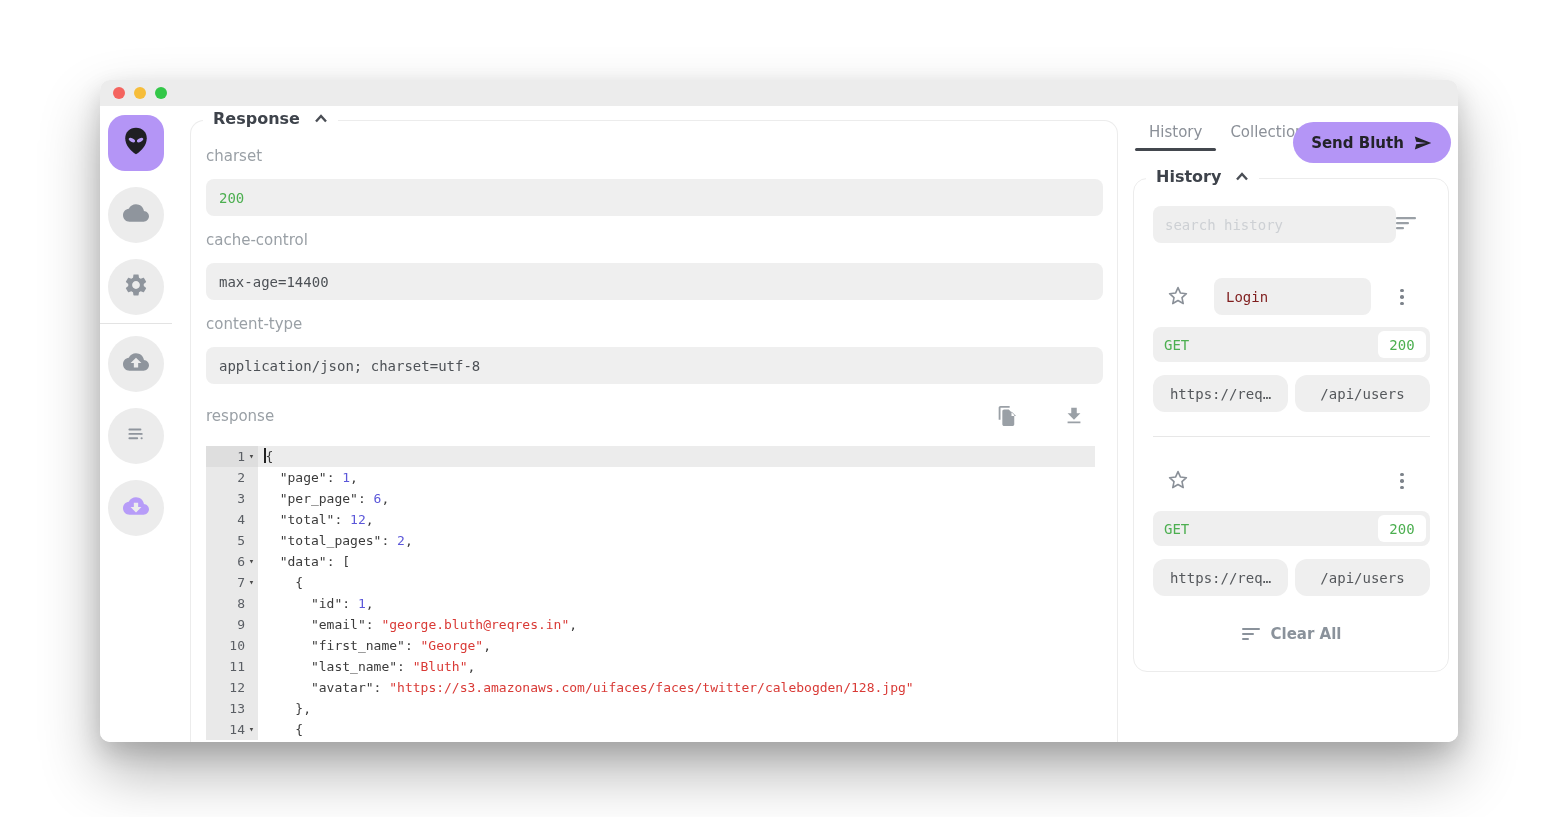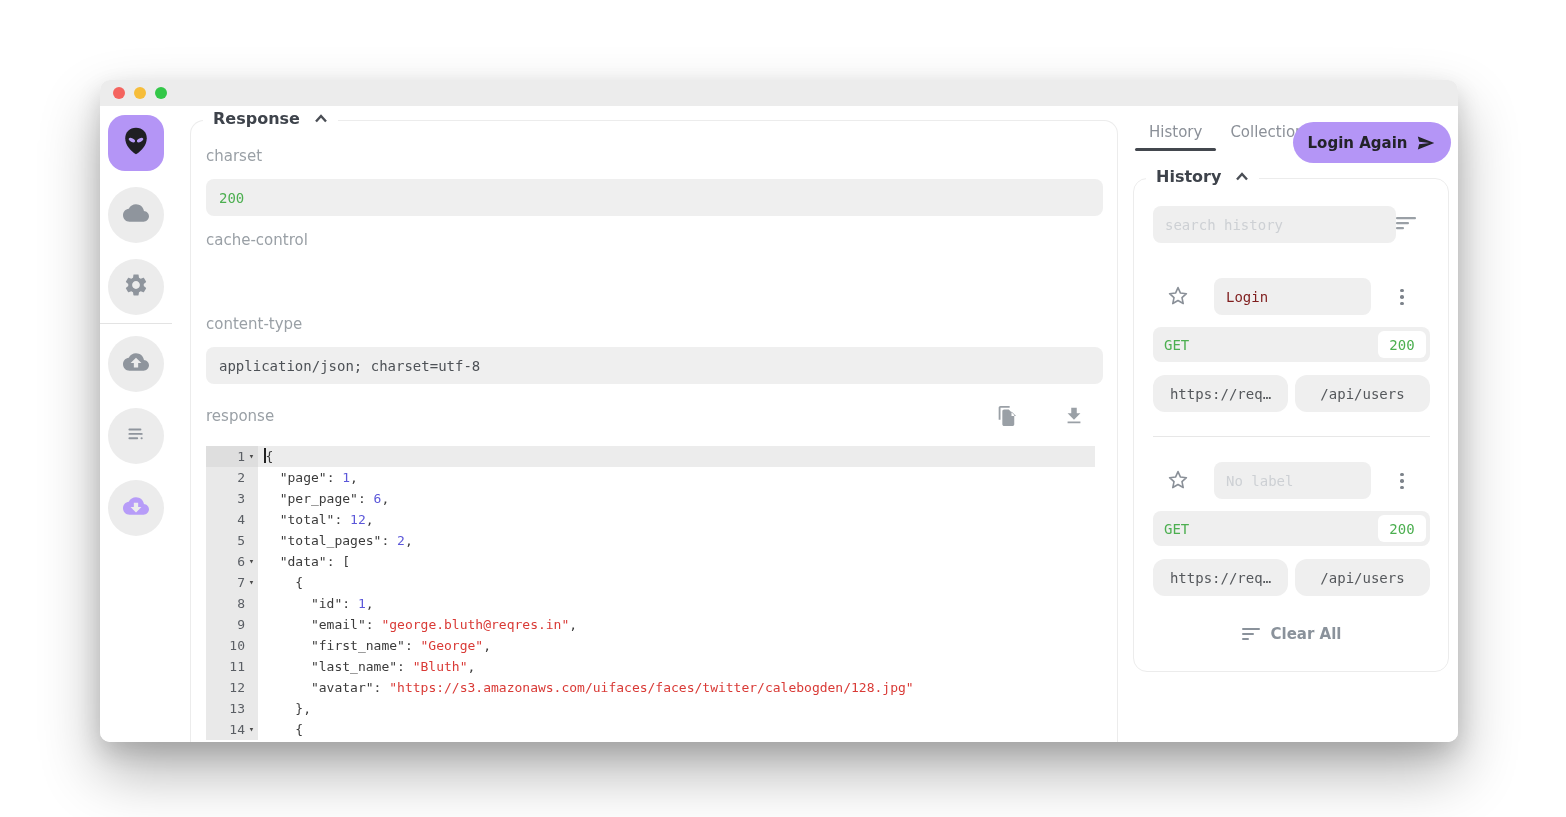--- a/index.html
+++ b/index.html
@@ -170,20 +170,21 @@
         <span>Response</span>
         <svg viewBox="0 0 14 9">
             <polyline points="2,7.5 7,2 12,7.5"></polyline>
           </svg>
       </div>
 
       <div class="f-label" style="top:26px">charset</div>
       <div class="f-input green" style="top:58px">200</div>
 
       <div class="f-label" style="top:110px">cache-control</div>
+      <div class="f-input" style="top:142px">max-age=14400</div>
 
       <div class="f-label" style="top:194px">content-type</div>
       <div class="f-input" style="top:226px">application/json; charset=utf-8</div>
 
       <div class="f-label" style="top:286px">response</div>
 
       <div class="tool-icon" style="left:804px; top:284px">
         <svg viewBox="0 0 24 24">
             <path d="M16 1H6c-1.1 0-2 .9-2 2v13h2V3h10V1zm3 4H10c-1.1 0-2 .9-2 2v14c0 1.1.9 2 2 2h9c1.1 0 2-.9 2-2V11l-6-6zm-1 2l5 5h-5V7z"></path>
             <path d="M10 7h4v5h5v9h-9V7z"></path>
@@ -297,21 +298,21 @@
         </div>
     </section>
 
     <aside class="right-panel">
       <div class="tabs">
         <div class="tab active">History</div>
         <div class="tab">Collections</div>
       </div>
 
       <button class="send-btn">
-        <span>Login Again</span>
+        <span>Send Bluth</span>
         <svg viewBox="0 0 24 24">
             <path d="M2.2 4.2 22 12 2.2 19.8l1.6-6.3L16 12 3.8 10.5z"></path>
           </svg>
       </button>
 
       <section class="fieldset-box history-box">
         <div class="legend">
           <span>History</span>
           <svg viewBox="0 0 14 9">
               <polyline points="2,7.5 7,2 12,7.5"></polyline>
@@ -353,21 +354,20 @@
     </div>
   </div>
 <div class="hi-divider"></div>
   <div class="history-item">
     <div class="hi-row1">
       <span class="star">
         <svg viewBox="0 0 24 24">
                       <path d="M12 3.6l2.47 5.46 5.95.62-4.44 4.01 1.24 5.86L12 16.56l-5.22 2.99 1.24-5.86-4.44-4.01 5.95-.62z"></path>
                     </svg>
       </span>
-      <div class="hi-label placeholder">No label</div>
       <div class="kebab">
                     <i></i>
                     <i></i>
                     <i></i>
                   </div>
     </div>
     <div class="method-bar">
       <span class="method">GET</span>
       <span class="status-pill">200</span>
     </div>

